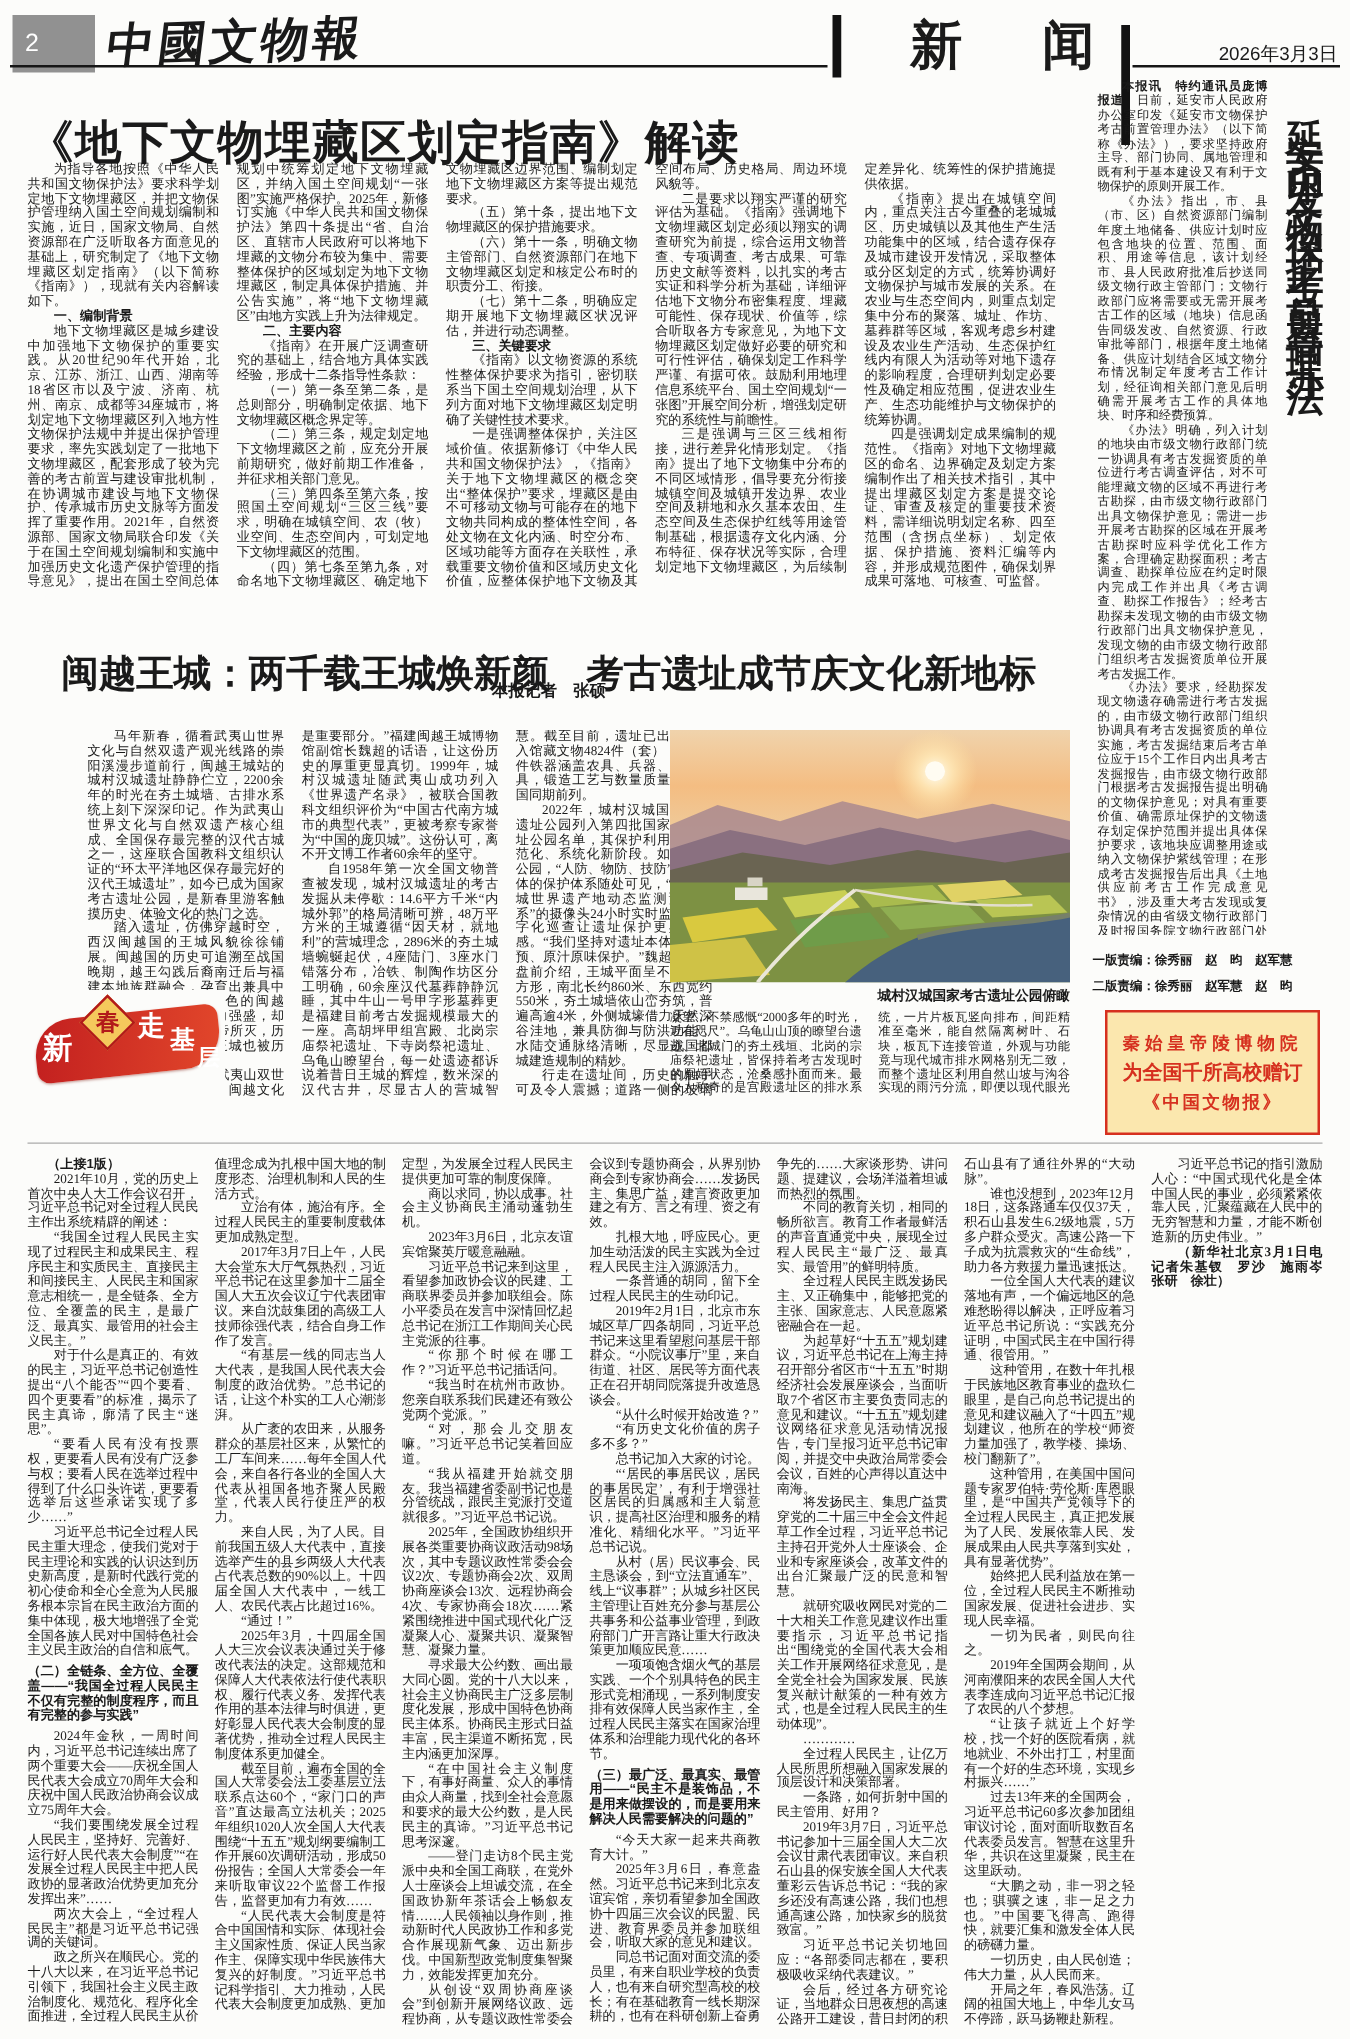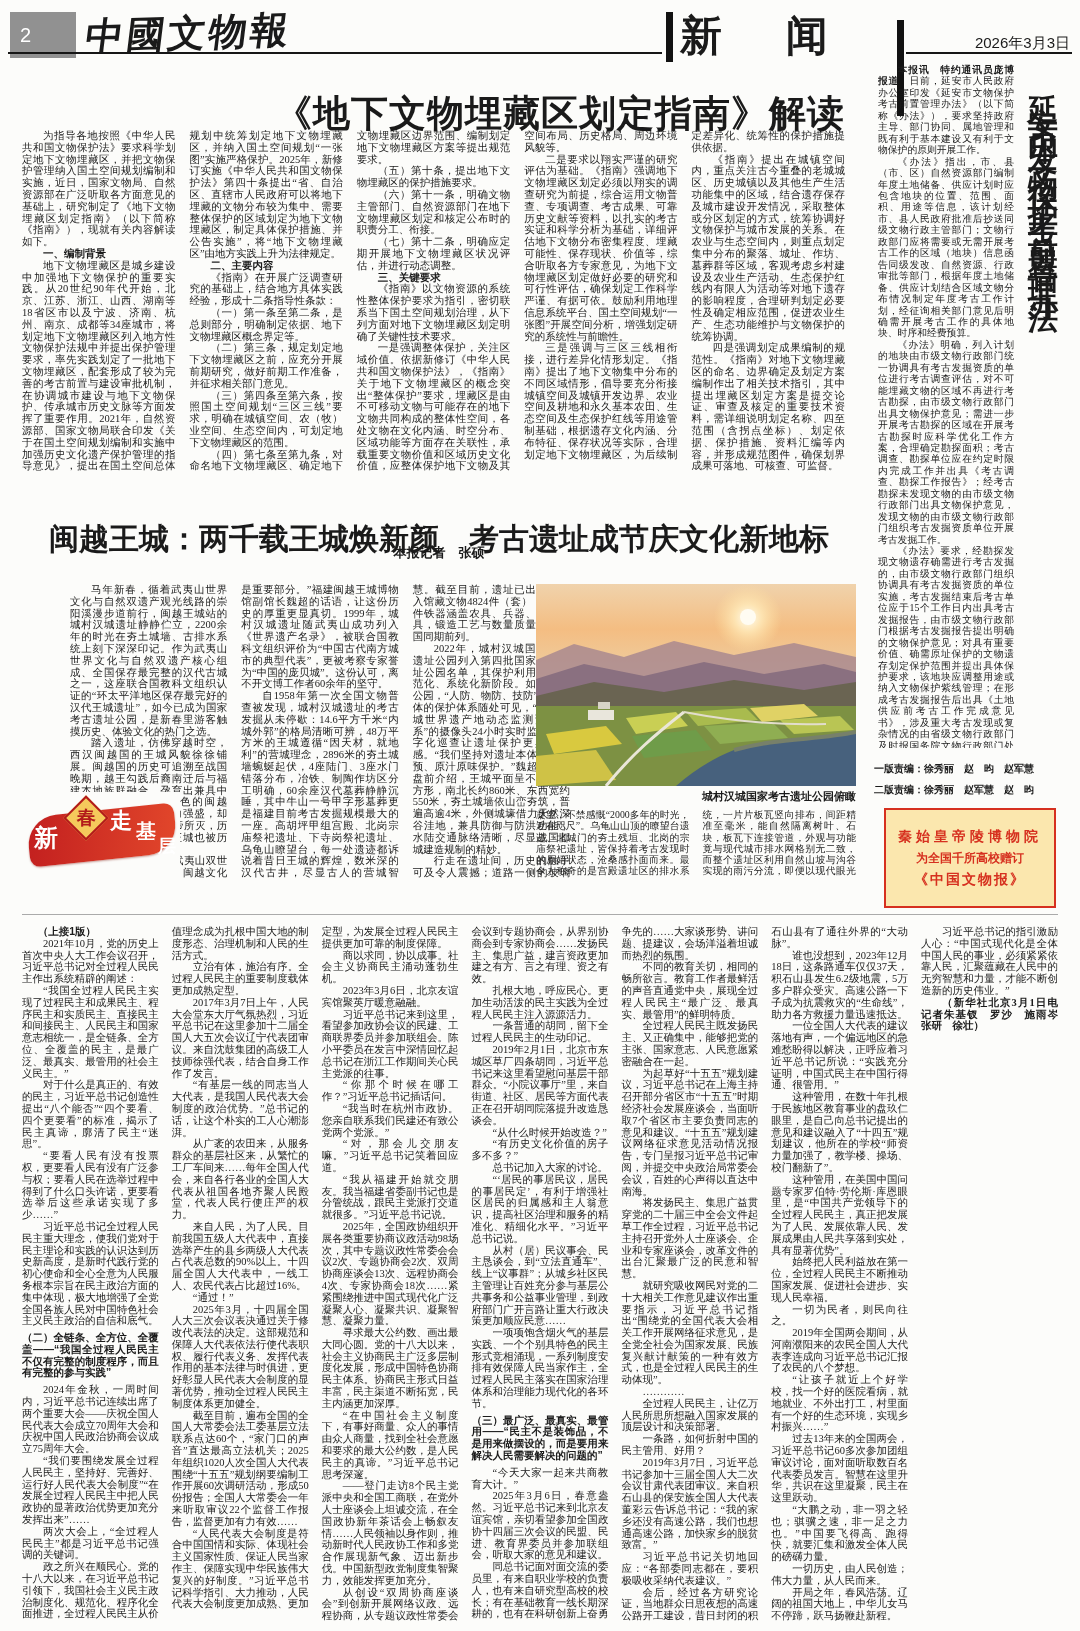--- a/index.html
+++ b/index.html
@@ -7,49 +7,49 @@
         font-family:"Liberation Serif",serif;color:#1a1a1a;overflow:hidden;}
   
   .pnum{position:absolute;left:10px;top:12px;width:66px;height:46px;background:#919191;color:#fff;
         font-size:20px;font-family:"Liberation Sans",sans-serif;display:flex;align-items:center;
         padding-left:10px;box-sizing:border-box;}
   .masthead{position:absolute;left:86px;top:8px;font-size:38px;font-weight:900;letter-spacing:3px;
         transform:skewX(-9deg) rotate(-2deg);font-family:"Liberation Serif",serif;}
   .bar{position:absolute;width:7px;background:#121212;}
   .bar-l{left:666px;top:12px;height:50px;}
   .bar-r{left:897px;top:20px;height:96px;}
-  .section-title{position:absolute;left:680px;top:8px;font-size:42px;font-weight:900;
+  .section-title{position:absolute;left:728px;top:8px;font-size:42px;font-weight:900;
         font-family:"Liberation Sans",sans-serif;letter-spacing:26px;}
   .date{position:absolute;right:10px;top:34px;font-size:15px;font-family:"Liberation Sans",sans-serif;}
   .rule{position:absolute;top:52px;height:2px;background:#161616;}
   .rule-l{left:8px;width:654px;} .rule-r{left:906px;width:166px;}
   
   .para{margin:0;text-indent:2em;text-align:justify;}
   .s-h{font-weight:bold;font-family:"Liberation Sans",sans-serif;}
   .s-sub2{font-weight:bold;font-family:"Liberation Sans",sans-serif;text-indent:0;margin:5px 0;}
   .s-note{font-weight:bold;font-family:"Liberation Sans",sans-serif;text-indent:1.5em;}
   .s-credit{font-weight:bold;}
   .s-cont{text-indent:0;}
   
-  .h1{position:absolute;left:22px;top:64px;width:823px;text-align:right;font-size:37px;
+  .h1{position:absolute;left:22px;top:64px;width:823px;text-align:left;font-size:37px;
       font-weight:bold;letter-spacing:1px;}
   .a1{position:absolute;left:22px;top:130px;width:823px;height:344px;column-count:5;column-gap:14px;
       column-fill:auto;font-size:10.5px;line-height:11.8px;overflow:hidden;}
   
   .yan{position:absolute;left:878px;top:64px;width:136px;height:684px;font-size:9.8px;
        line-height:11.45px;overflow:hidden;text-align:justify;}
   .vtitle{position:absolute;left:1022px;top:70px;height:710px;writing-mode:vertical-rl;
        font-size:30px;font-weight:bold;letter-spacing:13px;}
   .eds{position:absolute;left:874px;top:758px;width:200px;font-size:10px;font-weight:bold;line-height:21px;}
   .eds p{margin:0;text-align:left;}
   .adbox{position:absolute;left:884px;top:808px;width:172px;height:100px;background:#fbe7ae;
        border:2px solid #d6301f;box-sizing:border-box;display:flex;flex-direction:column;
        justify-content:center;gap:4px;text-align:center;color:#d6301f;font-weight:bold;
        font-family:"Liberation Sans",sans-serif;}
-  .adbox .l1{font-size:14px;letter-spacing:4px;} .adbox .l2{font-size:12px;} .adbox .l3{font-size:14px;letter-spacing:2px;}
+  .adbox .l1{font-size:14px;letter-spacing:4px;} .adbox .l2{font-size:16px;} .adbox .l3{font-size:14px;letter-spacing:2px;}
   
   .h2{position:absolute;left:22px;top:494px;width:834px;text-align:center;font-size:30px;font-weight:bold;}
   .byline{position:absolute;left:22px;top:544px;width:834px;text-align:center;font-size:13px;
        font-weight:bold;font-family:"Liberation Sans",sans-serif;}
   .m-left{position:absolute;left:22px;top:584px;width:500px;height:304px;column-count:3;column-gap:14px;
        column-fill:auto;font-size:10.5px;line-height:11.8px;overflow:hidden;margin-left:48px;}
   .m-right{position:absolute;left:536px;top:584px;width:320px;}
   .photo{width:320px;height:202px;display:block;}
   .caption{font-weight:bold;font-size:11px;text-align:right;margin-top:3px;
        font-family:"Liberation Sans",sans-serif;}

